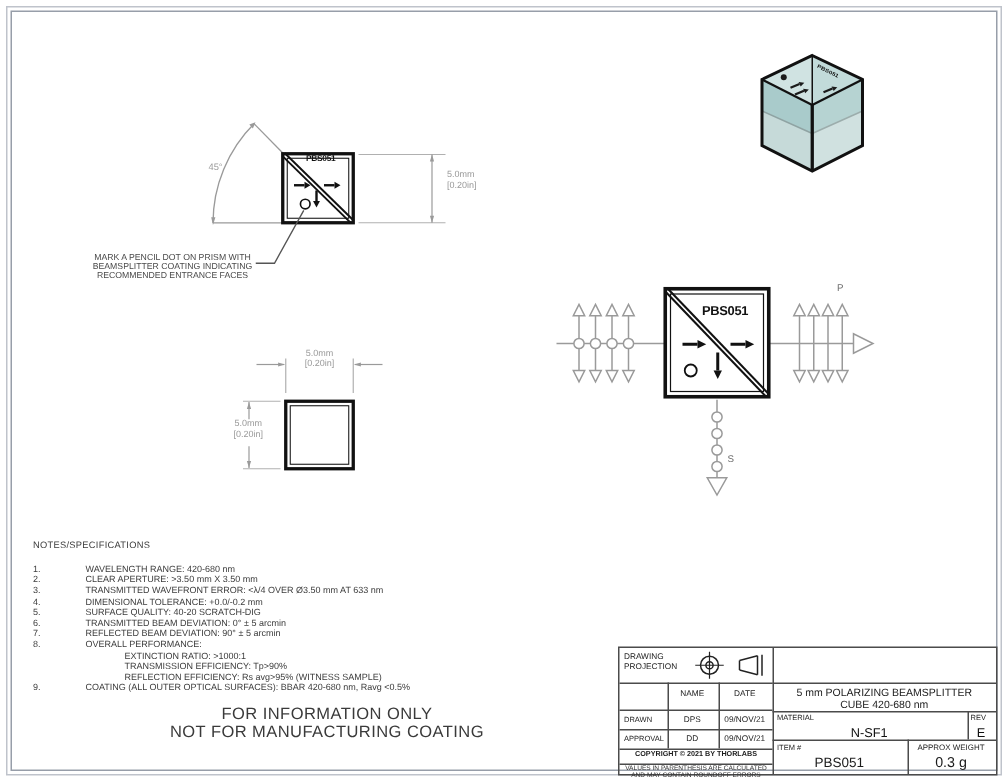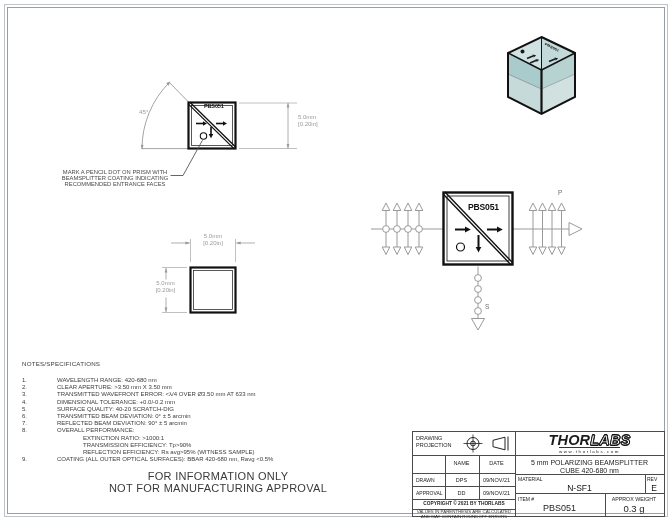--- a/index.html
+++ b/index.html
@@ -241,21 +241,21 @@
   <div class="nrow"><span class="nnum">6.</span><span class="ntext">TRANSMITTED BEAM DEVIATION: 0° ± 5 arcmin</span></div>
   <div class="nrow"><span class="nnum">7.</span><span class="ntext">REFLECTED BEAM DEVIATION: 90° ± 5 arcmin</span></div>
   <div class="nrow"><span class="nnum">8.</span><span class="ntext">OVERALL PERFORMANCE:</span></div>
   <div class="nrow indent"><span class="nnum"></span><span class="ntext">EXTINCTION RATIO: &gt;1000:1</span></div>
   <div class="nrow indent"><span class="nnum"></span><span class="ntext">TRANSMISSION EFFICIENCY: Tp&gt;90%</span></div>
   <div class="nrow indent"><span class="nnum"></span><span class="ntext">REFLECTION EFFICIENCY: Rs avg&gt;95% (WITNESS SAMPLE)</span></div>
   <div class="nrow"><span class="nnum">9.</span><span class="ntext">COATING (ALL OUTER OPTICAL SURFACES): BBAR 420-680 nm, Ravg &lt;0.5%</span></div>
 </div>
 <div class="abs disclaimer">
   <div class="disc1">FOR INFORMATION ONLY</div>
-  <div class="disc2">NOT FOR MANUFACTURING APPROVAL</div>
+  <div class="disc2">NOT FOR MANUFACTURING COATING</div>
 </div>
 
 <div class="abs tb">
 
   <div class="tline" style="left:102px;top:0;width:1px;height:84px;"></div>
   <div class="tline" style="left:0;top:22.5px;width:102px;height:1px;"></div>
   <div class="tline" style="left:0;top:40.5px;width:102px;height:1px;"></div>
   <div class="tline" style="left:0;top:53.5px;width:102px;height:1px;"></div>
   <div class="tline" style="left:0;top:66.5px;width:102px;height:1px;"></div>
   <div class="tline" style="left:0;top:76.5px;width:102px;height:1px;"></div>
@@ -288,24 +288,20 @@
   <div class="cell" style="left:65.5px;top:44.5px;width:36px;text-align:center;font-size:5.5px;">09/NOV/21</div>
   <div class="cell" style="left:3px;top:57.5px;font-size:5px;">APPROVAL</div>
   <div class="cell" style="left:31.5px;top:57.5px;width:34px;text-align:center;font-size:5.5px;">DD</div>
   <div class="cell" style="left:65.5px;top:57.5px;width:36px;text-align:center;font-size:5.5px;">09/NOV/21</div>
   <div class="cell" style="left:0;top:69px;width:102px;text-align:center;font-size:4.8px;font-weight:bold;">COPYRIGHT © 2021 BY THORLABS</div>
   <div class="cell" style="left:0;top:78px;width:102px;text-align:center;font-size:4.4px;line-height:4.9px;color:#333;">
     <div>VALUES IN PARENTHESIS ARE CALCULATED</div>
     <div>AND MAY CONTAIN ROUNDOFF ERRORS</div>
   </div>
 
-  <div class="cell logo-wrap">
-    <div class="logo-line1"><span>THOR</span><span class="logo-part2">LABS</span></div>
-    <div class="logo-url">www.thorlabs.com</div>
-  </div>
   <div class="cell" style="left:102px;top:26.5px;width:149px;text-align:center;font-size:7px;line-height:8px;">
     <div>5 mm POLARIZING BEAMSPLITTER</div>
     <div>CUBE 420-680 nm</div>
   </div>
   <div class="cell lbl-sm" style="left:105px;top:44px;">MATERIAL</div>
   <div class="cell val-lg" style="left:102px;top:51px;width:129px;text-align:center;">N-SF1</div>
   <div class="cell lbl-sm" style="left:234px;top:44px;">REV</div>
   <div class="cell val-lg" style="left:231.5px;top:51px;width:19px;text-align:center;">E</div>
   <div class="cell lbl-sm" style="left:105px;top:63.5px;">ITEM #</div>
   <div class="cell" style="left:102px;top:71px;width:89px;text-align:center;font-size:9px;">PBS051</div>

